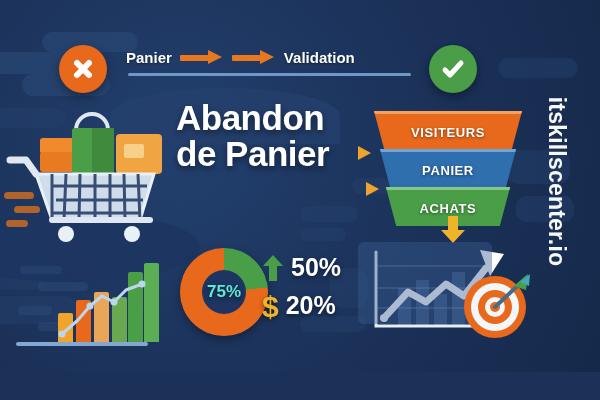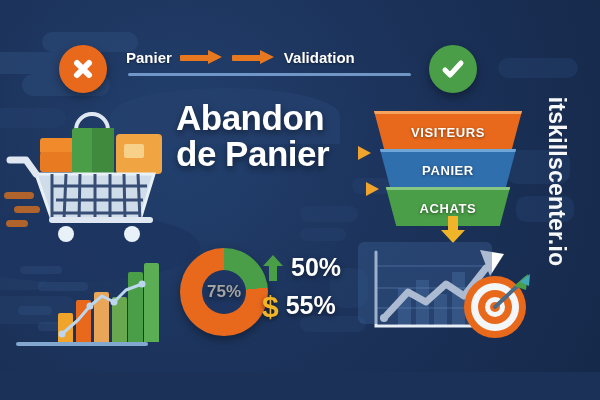--- a/index.html
+++ b/index.html
@@ -87,21 +87,21 @@
     background:conic-gradient(from 0deg,
       #4a9e47 0deg 84deg,
       #e8691c 84deg 360deg);
     box-shadow:0 4px 10px rgba(0,0,0,.35);
   }
   #donut-hole{
     position:absolute;left:22px;top:22px;width:44px;height:44px;border-radius:50%;
     background:#1d3560;
     display:flex;align-items:center;justify-content:center;
   }
-  #donut-label{color:#a3a3a3;font-weight:bold;font-size:17px;text-shadow:0 2px 4px rgba(0,0,0,.5);}
+  #donut-label{color:#5eead4;font-weight:bold;font-size:17px;text-shadow:0 2px 4px rgba(0,0,0,.5);}
   
   .stat{position:absolute;display:flex;align-items:flex-end;gap:7px;}
   #stat-0{left:262px;top:253px;}
   #stat-1{left:262px;top:291px;}
   .stat-value{color:#fff;font-weight:bold;font-size:25px;text-shadow:0 2px 5px rgba(0,0,0,.5);}
   .dollar{color:#f0b429;font-weight:bold;font-size:30px;line-height:26px;text-shadow:0 2px 5px rgba(0,0,0,.5);}
   
   #linechart{position:absolute;left:352px;top:240px;width:176px;height:110px;}
   #chart-panel{
     position:absolute;left:6px;top:2px;width:134px;height:82px;
@@ -236,21 +236,21 @@
   </div>
 
   <div class="stat" id="stat-0">
     <svg width="22" height="28" viewBox="0 0 22 28">
       <polygon points="11,1 21,12 15,12 15,27 7,27 7,12 1,12" fill="#4a9e47"></polygon>
     </svg>
     <span class="stat-value">50%</span>
   </div>
   <div class="stat" id="stat-1">
     <span class="dollar">$</span>
-    <span class="stat-value">55%</span>
+    <span class="stat-value">20%</span>
   </div>
 
   <div id="linechart">
     <div id="chart-panel"></div>
     <svg width="176" height="110" viewBox="0 0 176 110">
       <g opacity=".38" fill="#5b86bd">
         <rect x="46" y="48" width="13" height="38"></rect>
         <rect x="64" y="40" width="13" height="46"></rect>
         <rect x="82" y="54" width="13" height="32"></rect>
         <rect x="100" y="32" width="13" height="54"></rect>

